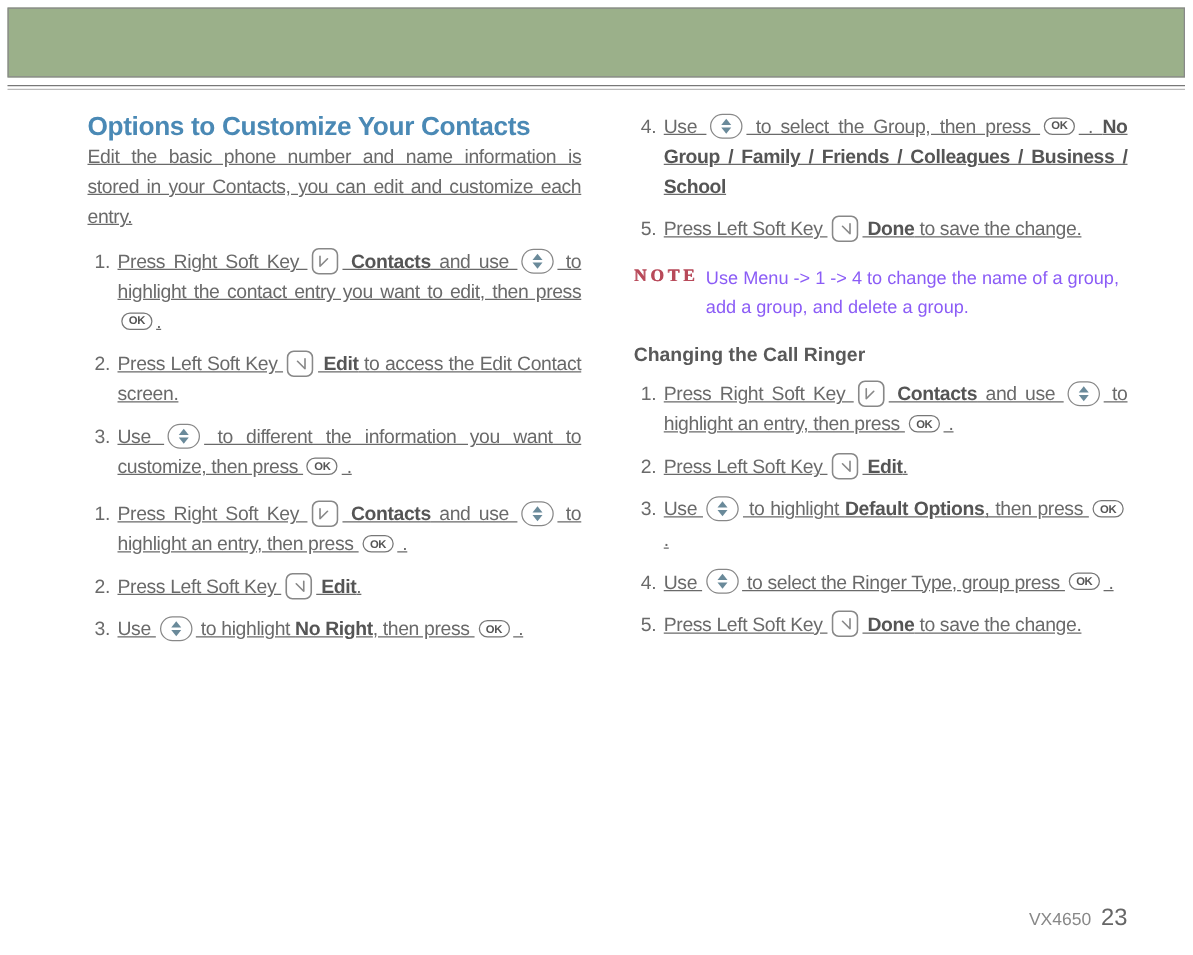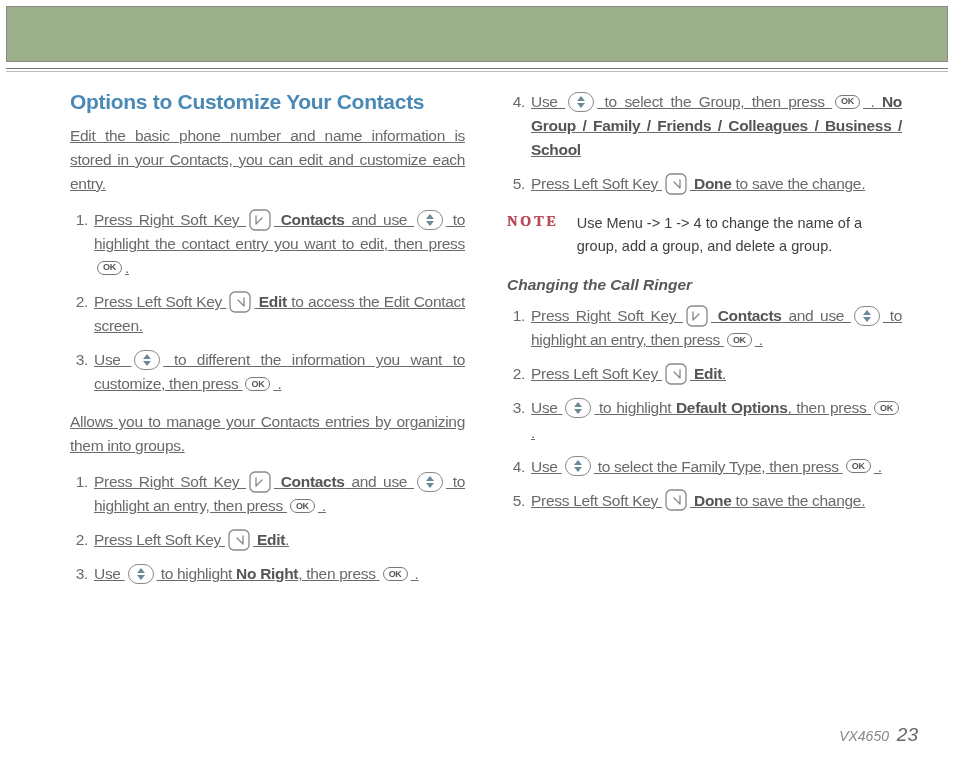--- a/index.html
+++ b/index.html
@@ -35,21 +35,20 @@
   .col {
     flex: 1;
     min-width: 0;
   }
   h1 {
     color: #4a89b5;
     font-weight: 700;
     font-size: 21px;
     font-stretch: condensed;
     letter-spacing: -0.3px;
-    margin-bottom: 10px;
   }
   p, li {
     font-size: 15.5px;
     line-height: 1.55;
     color: #6a6a6a;
     letter-spacing: -0.3px;
     text-decoration: underline;
   }
   p { margin-bottom: 12px; text-align: justify; }
   ol {
@@ -60,43 +59,42 @@
   ol li {
     margin-bottom: 10px;
     text-align: justify;
     padding-left: 2px;
   }
   h2 {
     font-size: 15.5px;
     font-weight: 700;
     color: #595959;
     margin: 6px 0 10px 0;
-    font-style: italic;
   }
   b { font-weight: 700; color: #555; }
   .note-row {
     display: flex;
-    gap: 18px;
+    gap: 6px;
     margin: 16px 0 18px 0;
     align-items: flex-start;
   }
   .note-label {
     color: #b84a5a;
     font-weight: 700;
     letter-spacing: 3px;
     font-size: 14px;
     font-family: Georgia, serif;
     text-shadow: 0.5px 0 #b84a5a;
     flex-shrink: 0;
     margin-top: 2px;
   }
   .note-text {
     font-size: 14.5px;
     line-height: 1.6;
-    color: #404040;
+    color: #8b5cf6;
   }
   .icon {
     display: inline-flex;
     align-items: center;
     justify-content: center;
     vertical-align: middle;
     margin: 0 3px;
     position: relative;
     top: -1px;
   }
@@ -120,24 +118,23 @@
     font-weight: 700;
     color: #555;
     padding: 1px 5px 1px 5px;
     line-height: 1;
     height: 14px;
   }
   .ok::before { content: 'OK'; }
   .footer {
     position: absolute;
     bottom: 18px;
-    right: 36px;
+    right: 52px;
     font-size: 14px;
     color: #888;
-    font-style: italic;
   }
   .footer .pnum { font-size: 19px; color: #666; margin-left: 4px; }
   svg.sk { width: 22px; height: 22px; }
 </style>
 </head>
 <body>
 
 <div class="topbar"></div>
 <div class="rule"></div>
 <div class="rule2"></div>
@@ -163,21 +160,20 @@
               <rect x="1" y="1" width="20" height="20" rx="5" fill="none" stroke="#888" stroke-width="1.3"></rect>
               <path d="M15 7 L15 15 M15 15 L9 9" fill="none" stroke="#888" stroke-width="1.3" stroke-linecap="round"></path>
             </svg>
           </span><b> Edit</b><span> to access the Edit Contact screen.</span>
       </li>
       <li>
         <span>Use </span><span class="icon nav"></span><span> to different the information you want to customize, then press </span><span class="icon ok"></span><span> .</span>
       </li>
     </ol>
 
-    <p>Allows you to manage your Contacts entries by organizing them into groups.</p>
 
     <ol>
       <li>
         <span>Press Right Soft Key </span><span class="icon">
             <svg class="sk" viewBox="0 0 22 22">
               <rect x="1" y="1" width="20" height="20" rx="5" fill="none" stroke="#888" stroke-width="1.3"></rect>
               <path d="M7 7 L7 15 M7 15 L13 9" fill="none" stroke="#888" stroke-width="1.3" stroke-linecap="round"></path>
             </svg>
           </span><b> Contacts</b><span> and use </span><span class="icon nav"></span><span> to highlight an entry, then press </span><span class="icon ok"></span><span> .</span>
       </li>
@@ -231,21 +227,21 @@
             <svg class="sk" viewBox="0 0 22 22">
               <rect x="1" y="1" width="20" height="20" rx="5" fill="none" stroke="#888" stroke-width="1.3"></rect>
               <path d="M15 7 L15 15 M15 15 L9 9" fill="none" stroke="#888" stroke-width="1.3" stroke-linecap="round"></path>
             </svg>
           </span><b> Edit</b><span>.</span>
       </li>
       <li>
         <span>Use </span><span class="icon nav"></span><span> to highlight </span><b>Default Options</b><span>, then press </span><span class="icon ok"></span><span> .</span>
       </li>
       <li>
-        <span>Use </span><span class="icon nav"></span><span> to select the Family Type, then press </span><span class="icon ok"></span><span> .</span>
+        <span>Use </span><span class="icon nav"></span><span> to select the Ringer Type, group press </span><span class="icon ok"></span><span> .</span>
       </li>
       <li>
         <span>Press Left Soft Key </span><span class="icon">
             <svg class="sk" viewBox="0 0 22 22">
               <rect x="1" y="1" width="20" height="20" rx="5" fill="none" stroke="#888" stroke-width="1.3"></rect>
               <path d="M15 7 L15 15 M15 15 L9 9" fill="none" stroke="#888" stroke-width="1.3" stroke-linecap="round"></path>
             </svg>
           </span><b> Done</b><span> to save the change.</span>
       </li>
     </ol>

